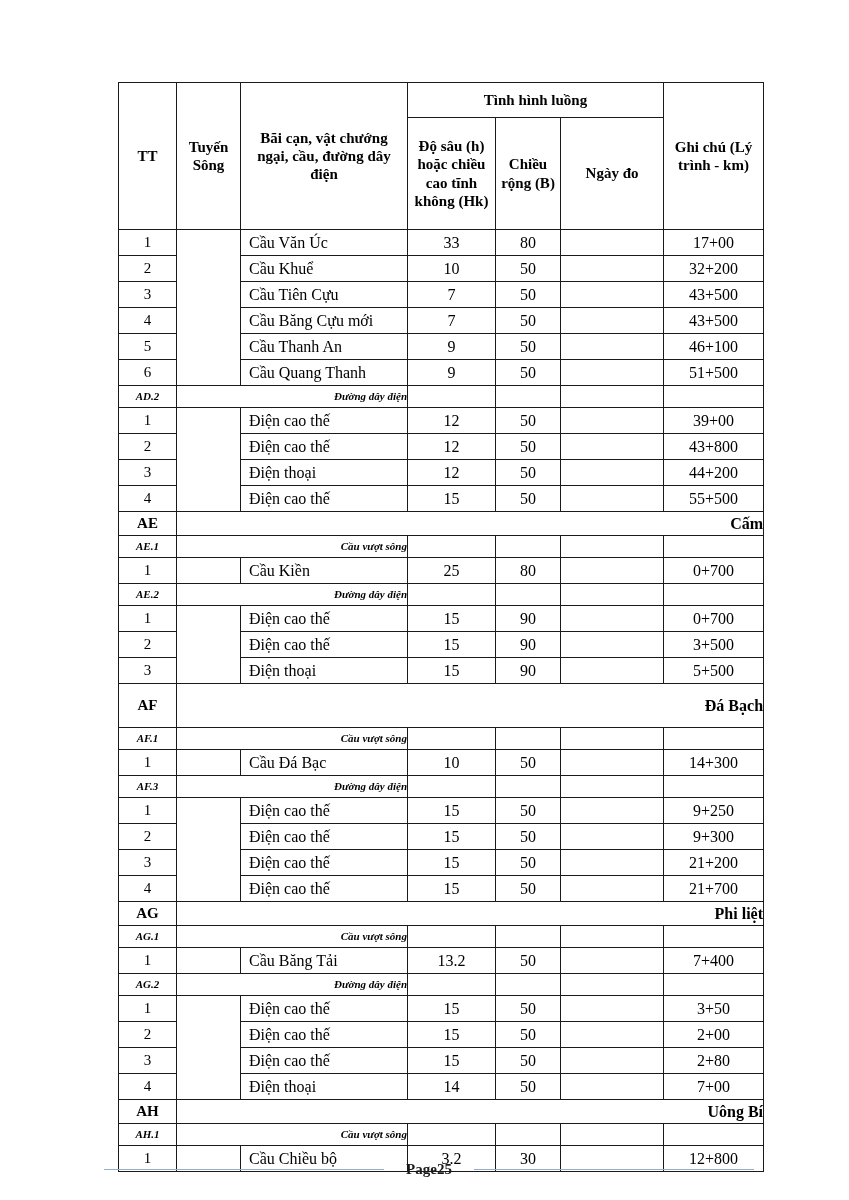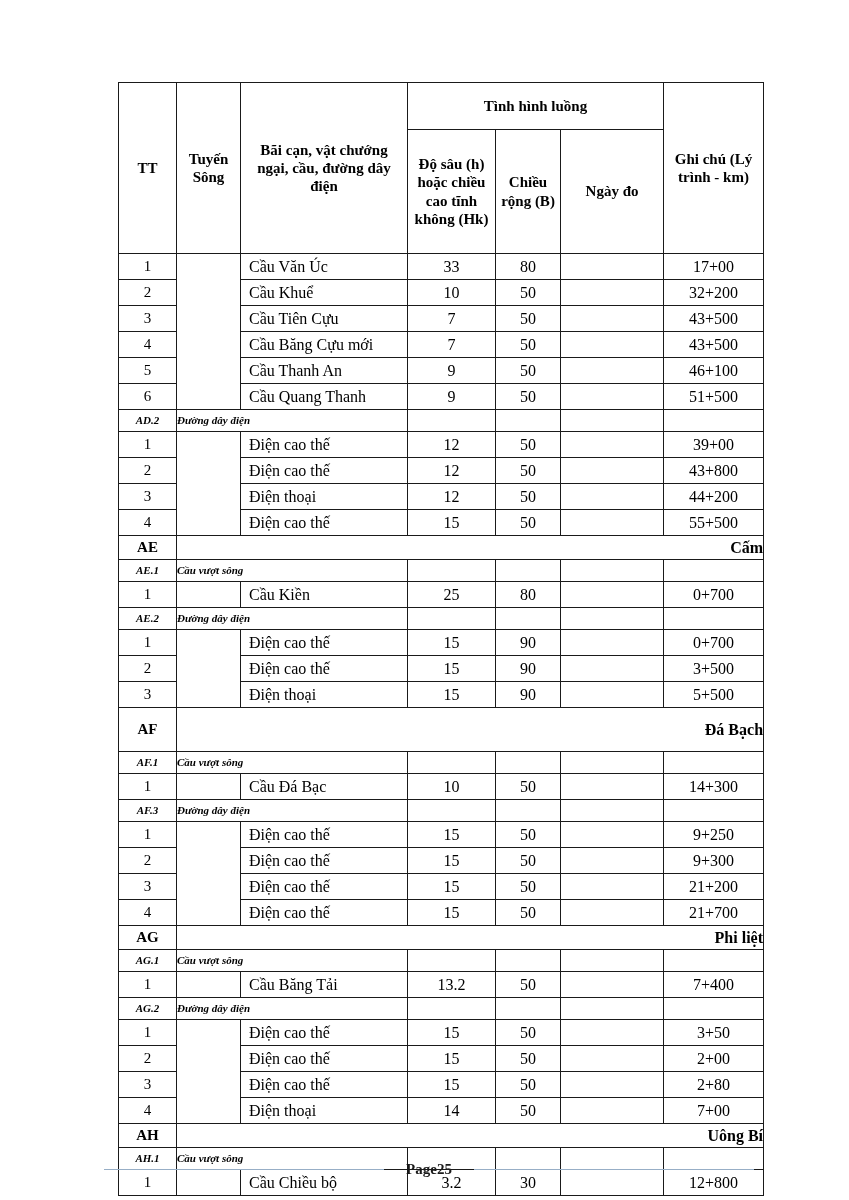--- a/index.html
+++ b/index.html
@@ -32,42 +32,42 @@
     border: 1px solid #1a1a1a;
     padding: 0;
     vertical-align: middle;
     overflow: hidden;
   }
   thead th {
     font-weight: bold;
     font-size: 15px;
     line-height: 1.22;
     text-align: center;
-    padding: 13px 5px;
+    padding: 7px 5px;
   }
   .th-group { height: 20px; }
   .th-sub  { height: 97px; }
   tbody td { font-size: 16px; line-height: 1.1; }
   .row-data td    { height: 25px; }
   .row-section td { height: 21px; }
   .row-major td   { height: 23px; }
   tr.tall td      { height: 43px; }
   .c-tt   { text-align: center; font-size: 15px; }
   .c-song { }
   .c-name { text-align: left; padding-left: 8px; margin-top: 28px; }
   .c-num  { text-align: center; }
   .c-date { }
   .c-note { text-align: center; }
   .row-section .c-tt,
   .s-title {
     font-weight: bold;
     font-style: italic;
     font-size: 11px;
   }
-  .s-title { text-align: left; }
+  .s-title { text-align: right; }
   .row-major .c-tt,
   .m-title {
     font-weight: bold;
     font-size: 15px;
   }
   .m-title { text-align: right; padding-left: 23px; font-size: 16px; margin-top: 36px; }
   .footer {
     position: absolute;
     left: 104px;
     top: 1158px;

